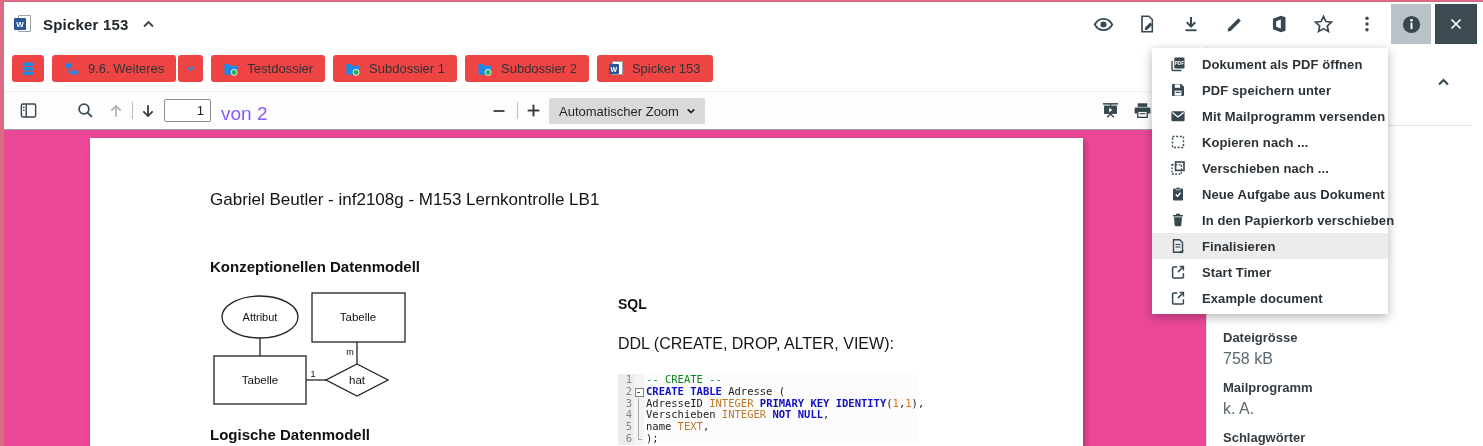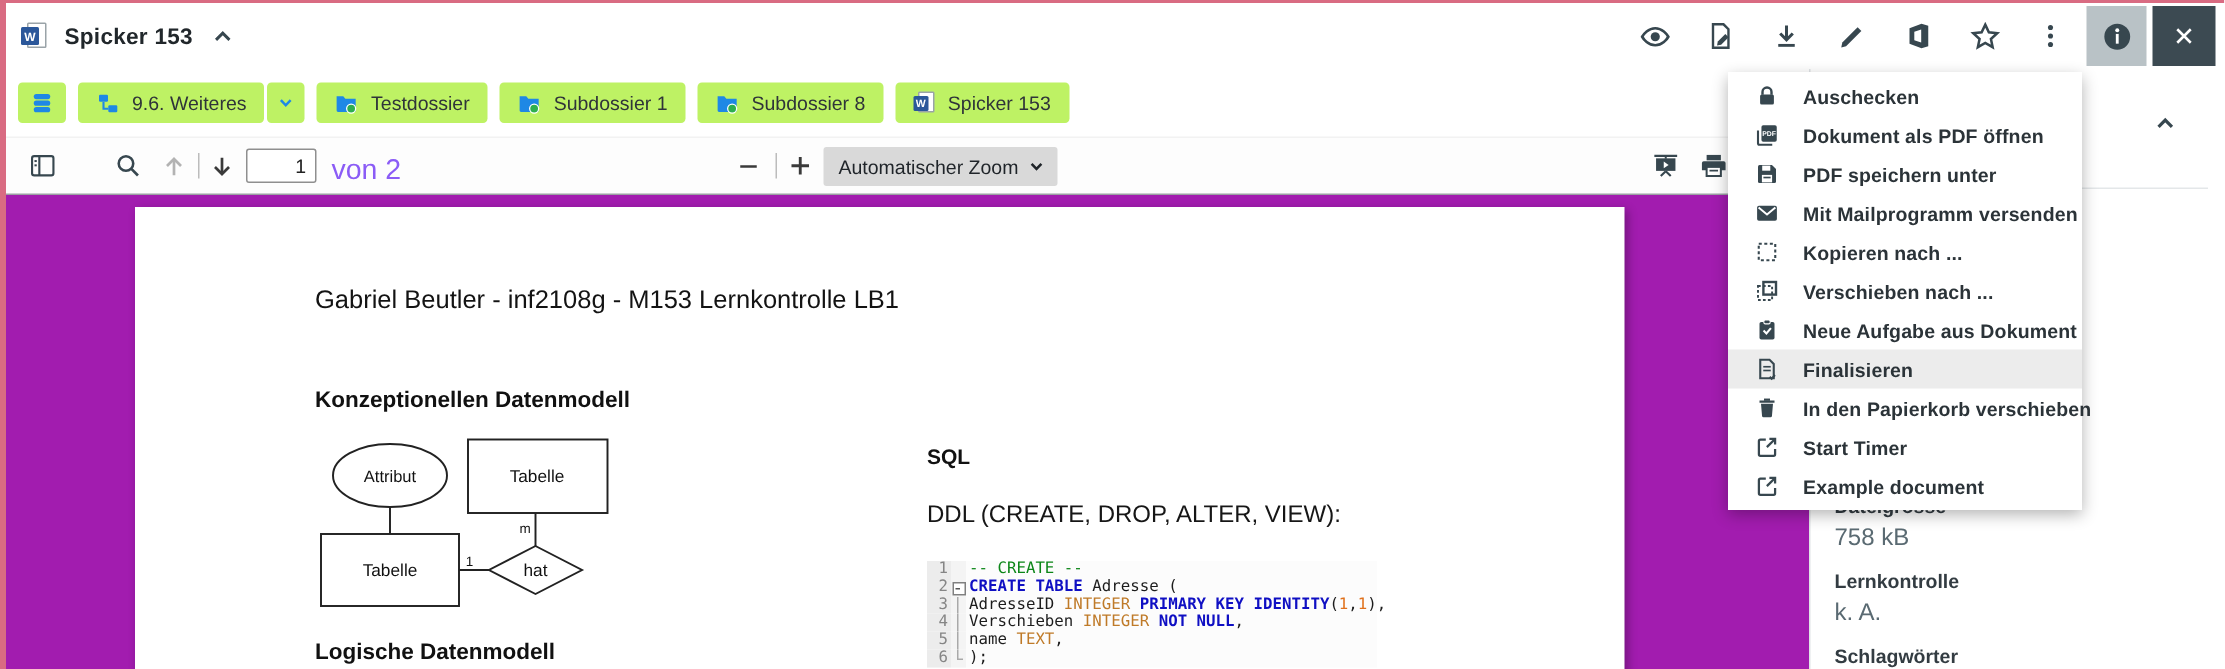--- a/index.html
+++ b/index.html
@@ -21,39 +21,39 @@
   .word-page { position:absolute; left:4px; top:0; width:13px; height:17px; background:#fff; border:1px solid #9aa3a8; border-radius:1px; }
   .word-sq { position:absolute; left:0; top:3px; width:12px; height:12px; background:#2b579a; border-radius:1px; color:#fff; font-size:8px; font-weight:bold; display:flex; align-items:center; justify-content:center; }
   .tb-title { font-size:15px; font-weight:bold; color:#21272b; letter-spacing:.2px; }
   .tb-right { position:absolute; right:6px; top:2px; height:40px; display:flex; align-items:center; gap:4px; }
   .ibtn { width:40px; height:40px; display:flex; align-items:center; justify-content:center; background:transparent; border:none; cursor:pointer; }
   .ibtn.active { background:#b9c2c6; }
   .ibtn.closebtn { width:42px; background:#3c4a52; }
 
   
   .crumbbar { position:absolute; left:4px; top:46px; width:1202px; height:46px; background:#fff; display:flex; align-items:center; padding-left:8px; gap:8px; border-bottom:1px solid #f2f2f2; }
-  .chip { height:27px; background:#bef264; border-radius:3px; display:flex; align-items:center; gap:8px; padding:0 12px; font-size:13px; color:#2f3439; cursor:pointer; white-space:nowrap; }
+  .chip { height:27px; background:#ef4444; border-radius:3px; display:flex; align-items:center; gap:8px; padding:0 12px; font-size:13px; color:#2f3439; cursor:pointer; white-space:nowrap; }
   .chip.icononly { padding:0 8px; }
   .chip.chev { padding:0 6px; }
   .pair { display:flex; align-items:center; gap:2px; }
   .folder-ic { position:relative; width:16px; height:15px; }
   .wdoc { position:relative; width:15px; height:15px; }
   .wdoc .word-page { left:3px; width:11px; height:14px; }
   .wdoc .word-sq { width:10px; height:10px; font-size:7px; }
 
   
   .pdfbar { position:absolute; left:4px; top:92px; width:1202px; height:38px; background:#fdfdfd; border-bottom:1px solid #9b9fa3; }
   .pdfbar .tool { position:absolute; top:0; height:37px; display:flex; align-items:center; justify-content:center; background:transparent; border:none; cursor:pointer; }
   .vsep { position:absolute; top:10px; width:1px; height:17px; background:#bcbcbc; }
   .pageinput { position:absolute; left:160px; top:7px; width:47px; height:23px; border:1px solid #8f8f8f; border-radius:2px; text-align:right; padding-right:6px; font-size:13px; color:#222; font-family:"Liberation Sans",sans-serif; }
   .voncount { position:absolute; left:217px; top:11px; font-size:19px; color:#8b5cf6; }
   .zoomsel { position:absolute; left:545px; top:6px; width:156px; height:26px; background:#d9d9d9; border-radius:2px; display:flex; align-items:center; justify-content:space-between; padding:0 8px 0 10px; font-size:13px; color:#1f2429; cursor:pointer; }
 
   
-  .viewer { position:absolute; left:4px; top:130px; width:1202px; height:316px; background:#a21caf; overflow:hidden; }
+  .viewer { position:absolute; left:4px; top:130px; width:1202px; height:316px; background:#ec4899; overflow:hidden; }
   .page { position:absolute; left:86px; top:8px; width:993px; height:400px; background:#fff; box-shadow:2px 2px 6px rgba(0,0,0,.28); }
   .doc-title { position:absolute; left:120px; top:52px; font-size:17px; color:#131313; }
   .doc-h { position:absolute; font-size:15px; font-weight:bold; color:#111; }
   .doc-p { position:absolute; font-size:16px; color:#161616; }
 
   
   .codeblock { position:absolute; left:528px; top:236px; width:300px; background:#fcfcfc; font-family:"DejaVu Sans Mono", monospace; font-size:10.5px; line-height:11.8px; }
   .code-line { display:flex; height:11.8px; white-space:pre; }
   .gutter { width:16px; background:#ececec; color:#858585; text-align:right; padding-right:2px; flex:none; }
   .fold { width:10px; flex:none; position:relative; background:#f4f4f4; }
@@ -209,21 +209,21 @@
       </span>
       <span>Subdossier 1</span>
     </div>
     <div class="chip">
       <span class="folder-ic ic">
         <svg width="17" height="16" viewBox="0 0 17 16">
             <path d="M1.5 2.8h4.7l1.5 1.8h7.3v8.4a1 1 0 01-1 1H2.5a1 1 0 01-1-1z" fill="#1e88e5"></path>
             <circle cx="11.8" cy="11.6" r="3.2" fill="#2eaf4e" stroke="#fff" stroke-width="0.9"></circle>
           </svg>
       </span>
-      <span>Subdossier 8</span>
+      <span>Subdossier 2</span>
     </div>
     <div class="chip">
       <span class="wdoc ic">
         <span class="word-page"></span>
           <span class="word-sq">W</span>
       </span>
       <span>Spicker 153</span>
     </div>
   </div>
 
@@ -340,43 +340,34 @@
           <path d="M4.5 11.8L9.5 6.8l5 5" fill="none" stroke="#37474f" stroke-width="2.4"></path>
         </svg>
     </button>
     <div class="sb-divider"></div>
     <div class="sb-fields">
       <div class="sb-field">
         <div class="sb-label">Dateigrösse</div>
         <div class="sb-value">758 kB</div>
       </div>
       <div class="sb-field">
-        <div class="sb-label">Lernkontrolle</div>
+        <div class="sb-label">Mailprogramm</div>
         <div class="sb-value">k. A.</div>
       </div>
       <div class="sb-field">
         <div class="sb-label">Schlagwörter</div>
         <div class="sb-value"></div>
       </div>
     </div>
   </div>
 
   <div class="menu">
     <div class="menu-item">
       <span class="ic">
           <svg width="16" height="16" viewBox="0 0 16 16">
-            <path d="M5 7.2V5.3a3 3 0 016 0v1.9" fill="none" stroke="#37474f" stroke-width="1.6"></path>
-            <rect x="3.4" y="7" width="9.2" height="6.6" rx="1" fill="#37474f"></rect>
-          </svg>
-        </span>
-      <span class="ml">Auschecken</span>
-    </div>
-    <div class="menu-item">
-      <span class="ic">
-          <svg width="16" height="16" viewBox="0 0 16 16">
             <path d="M2 5v8.5a1 1 0 001 1h8.5" fill="none" stroke="#37474f" stroke-width="1.4"></path>
             <rect x="4.3" y="1.5" width="10.2" height="11" rx="1.2" fill="#37474f"></rect>
             <text x="9.4" y="8.8" text-anchor="middle" font-size="4.6" font-weight="bold" fill="#fff" font-family="'Liberation Sans',sans-serif">PDF</text>
           </svg>
         </span>
       <span class="ml">Dokument als PDF öffnen</span>
     </div>
     <div class="menu-item">
       <span class="ic">
           <svg width="16" height="16" viewBox="0 0 16 16">
@@ -417,44 +408,44 @@
     <div class="menu-item">
       <span class="ic">
           <svg width="16" height="16" viewBox="0 0 16 16">
             <rect x="3" y="2.6" width="10" height="11.8" rx="1.2" fill="#37474f"></rect>
             <rect x="5.9" y="1.3" width="4.2" height="2.6" rx="0.9" fill="#37474f" stroke="#fff" stroke-width="0.7"></rect>
             <path d="M5.7 8.4l1.9 1.9 3-3.6" fill="none" stroke="#fff" stroke-width="1.4"></path>
           </svg>
         </span>
       <span class="ml">Neue Aufgabe aus Dokument</span>
     </div>
+    <div class="menu-item">
+      <span class="ic">
+          <svg width="16" height="16" viewBox="0 0 16 16">
+            <path d="M4 5.2h8l-.7 8.1a1 1 0 01-1 .9H5.7a1 1 0 01-1-.9z" fill="#37474f"></path>
+            <rect x="3" y="3" width="10" height="1.5" fill="#37474f"></rect>
+            <rect x="6" y="1.7" width="4" height="1.5" fill="#37474f"></rect>
+          </svg>
+        </span>
+      <span class="ml">In den Papierkorb verschieben</span>
+    </div>
     <div class="menu-item hl">
       <span class="ic">
           <svg width="16" height="16" viewBox="0 0 16 16">
             <path d="M3.5 1.8h6.2l2.8 2.8v9.6H3.5z" fill="none" stroke="#37474f" stroke-width="1.4"></path>
             <line x1="5.5" y1="6.5" x2="10.5" y2="6.5" stroke="#37474f" stroke-width="1.1"></line>
             <line x1="5.5" y1="9" x2="10.5" y2="9" stroke="#37474f" stroke-width="1.1"></line>
             <path d="M9.8 13.2l1.3 1.3 2.2-2.5" fill="none" stroke="#37474f" stroke-width="1.3"></path>
           </svg>
         </span>
       <span class="ml">Finalisieren</span>
     </div>
     <div class="menu-item">
       <span class="ic">
           <svg width="16" height="16" viewBox="0 0 16 16">
-            <path d="M4 5.2h8l-.7 8.1a1 1 0 01-1 .9H5.7a1 1 0 01-1-.9z" fill="#37474f"></path>
-            <rect x="3" y="3" width="10" height="1.5" fill="#37474f"></rect>
-            <rect x="6" y="1.7" width="4" height="1.5" fill="#37474f"></rect>
-          </svg>
-        </span>
-      <span class="ml">In den Papierkorb verschieben</span>
-    </div>
-    <div class="menu-item">
-      <span class="ic">
-          <svg width="16" height="16" viewBox="0 0 16 16">
             <path d="M13.4 9.3v3.6a1 1 0 01-1 1H3.6a1 1 0 01-1-1V4.1a1 1 0 011-1h3.6" fill="none" stroke="#37474f" stroke-width="1.5"></path>
             <path d="M9.6 2.6h3.8v3.8" fill="none" stroke="#37474f" stroke-width="1.5"></path>
             <path d="M13.2 2.8L7.9 8.1" stroke="#37474f" stroke-width="1.5"></path>
           </svg>
         </span>
       <span class="ml">Start Timer</span>
     </div>
     <div class="menu-item">
       <span class="ic">
           <svg width="16" height="16" viewBox="0 0 16 16">

